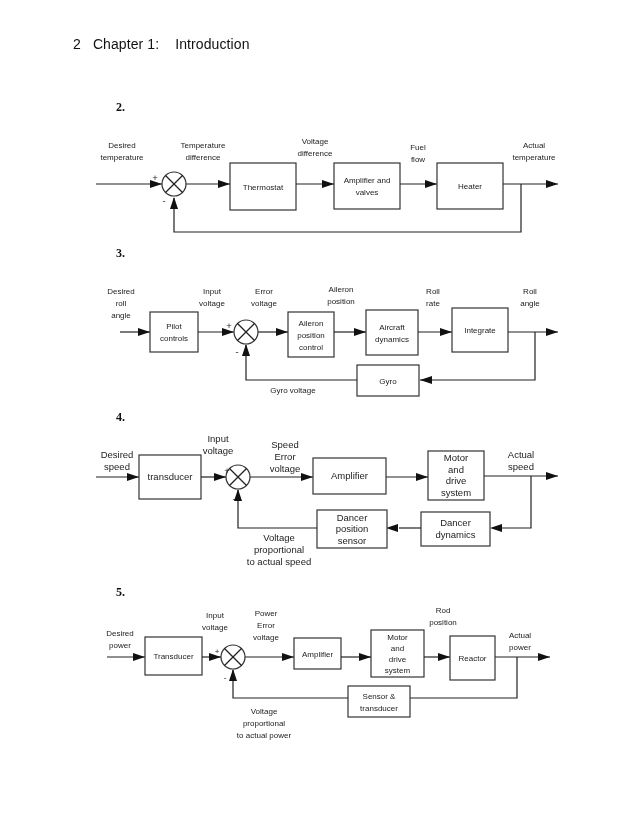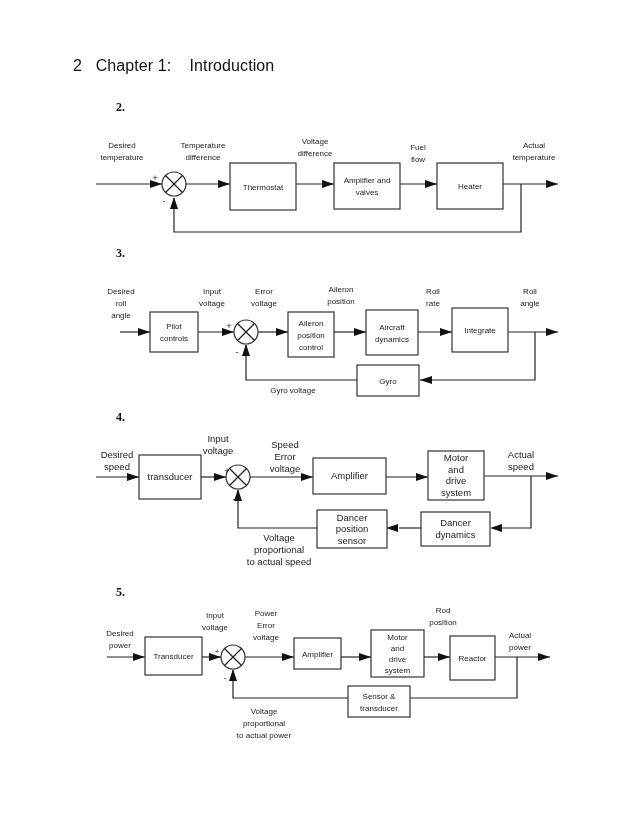--- a/index.html
+++ b/index.html
@@ -1,17 +1,17 @@
 <!DOCTYPE html>
 <html><head>
 <meta charset="utf-8">
 <style>
   html, body { margin:0; padding:0; background:#ffffff; }
   body { width:638px; height:826px; position:relative; overflow:hidden; font-family:"Liberation Sans", sans-serif; color:#111; }
-  .header { position:absolute; left:73px; top:36px; font-size:16px; letter-spacing:0.1px;margin-top:21px; }
+  .header { position:absolute; left:73px; top:36px; font-size:14px; letter-spacing:0.1px; }
   .num { position:absolute; font-family:"Liberation Serif", serif; font-weight:bold; font-size:12px; }
   svg { position:absolute; left:0; top:0; }
   svg text { font-family:"Liberation Sans", sans-serif; fill:#222; }
   .s { font-size:8px; }
   .m { font-size:9.5px; }
   .ln { stroke:#222; stroke-width:1.2; fill:none; }
   .bx { stroke:#333; stroke-width:1.2; fill:#fff; }
   .ar { fill:#111; }
 </style>
 </head>

